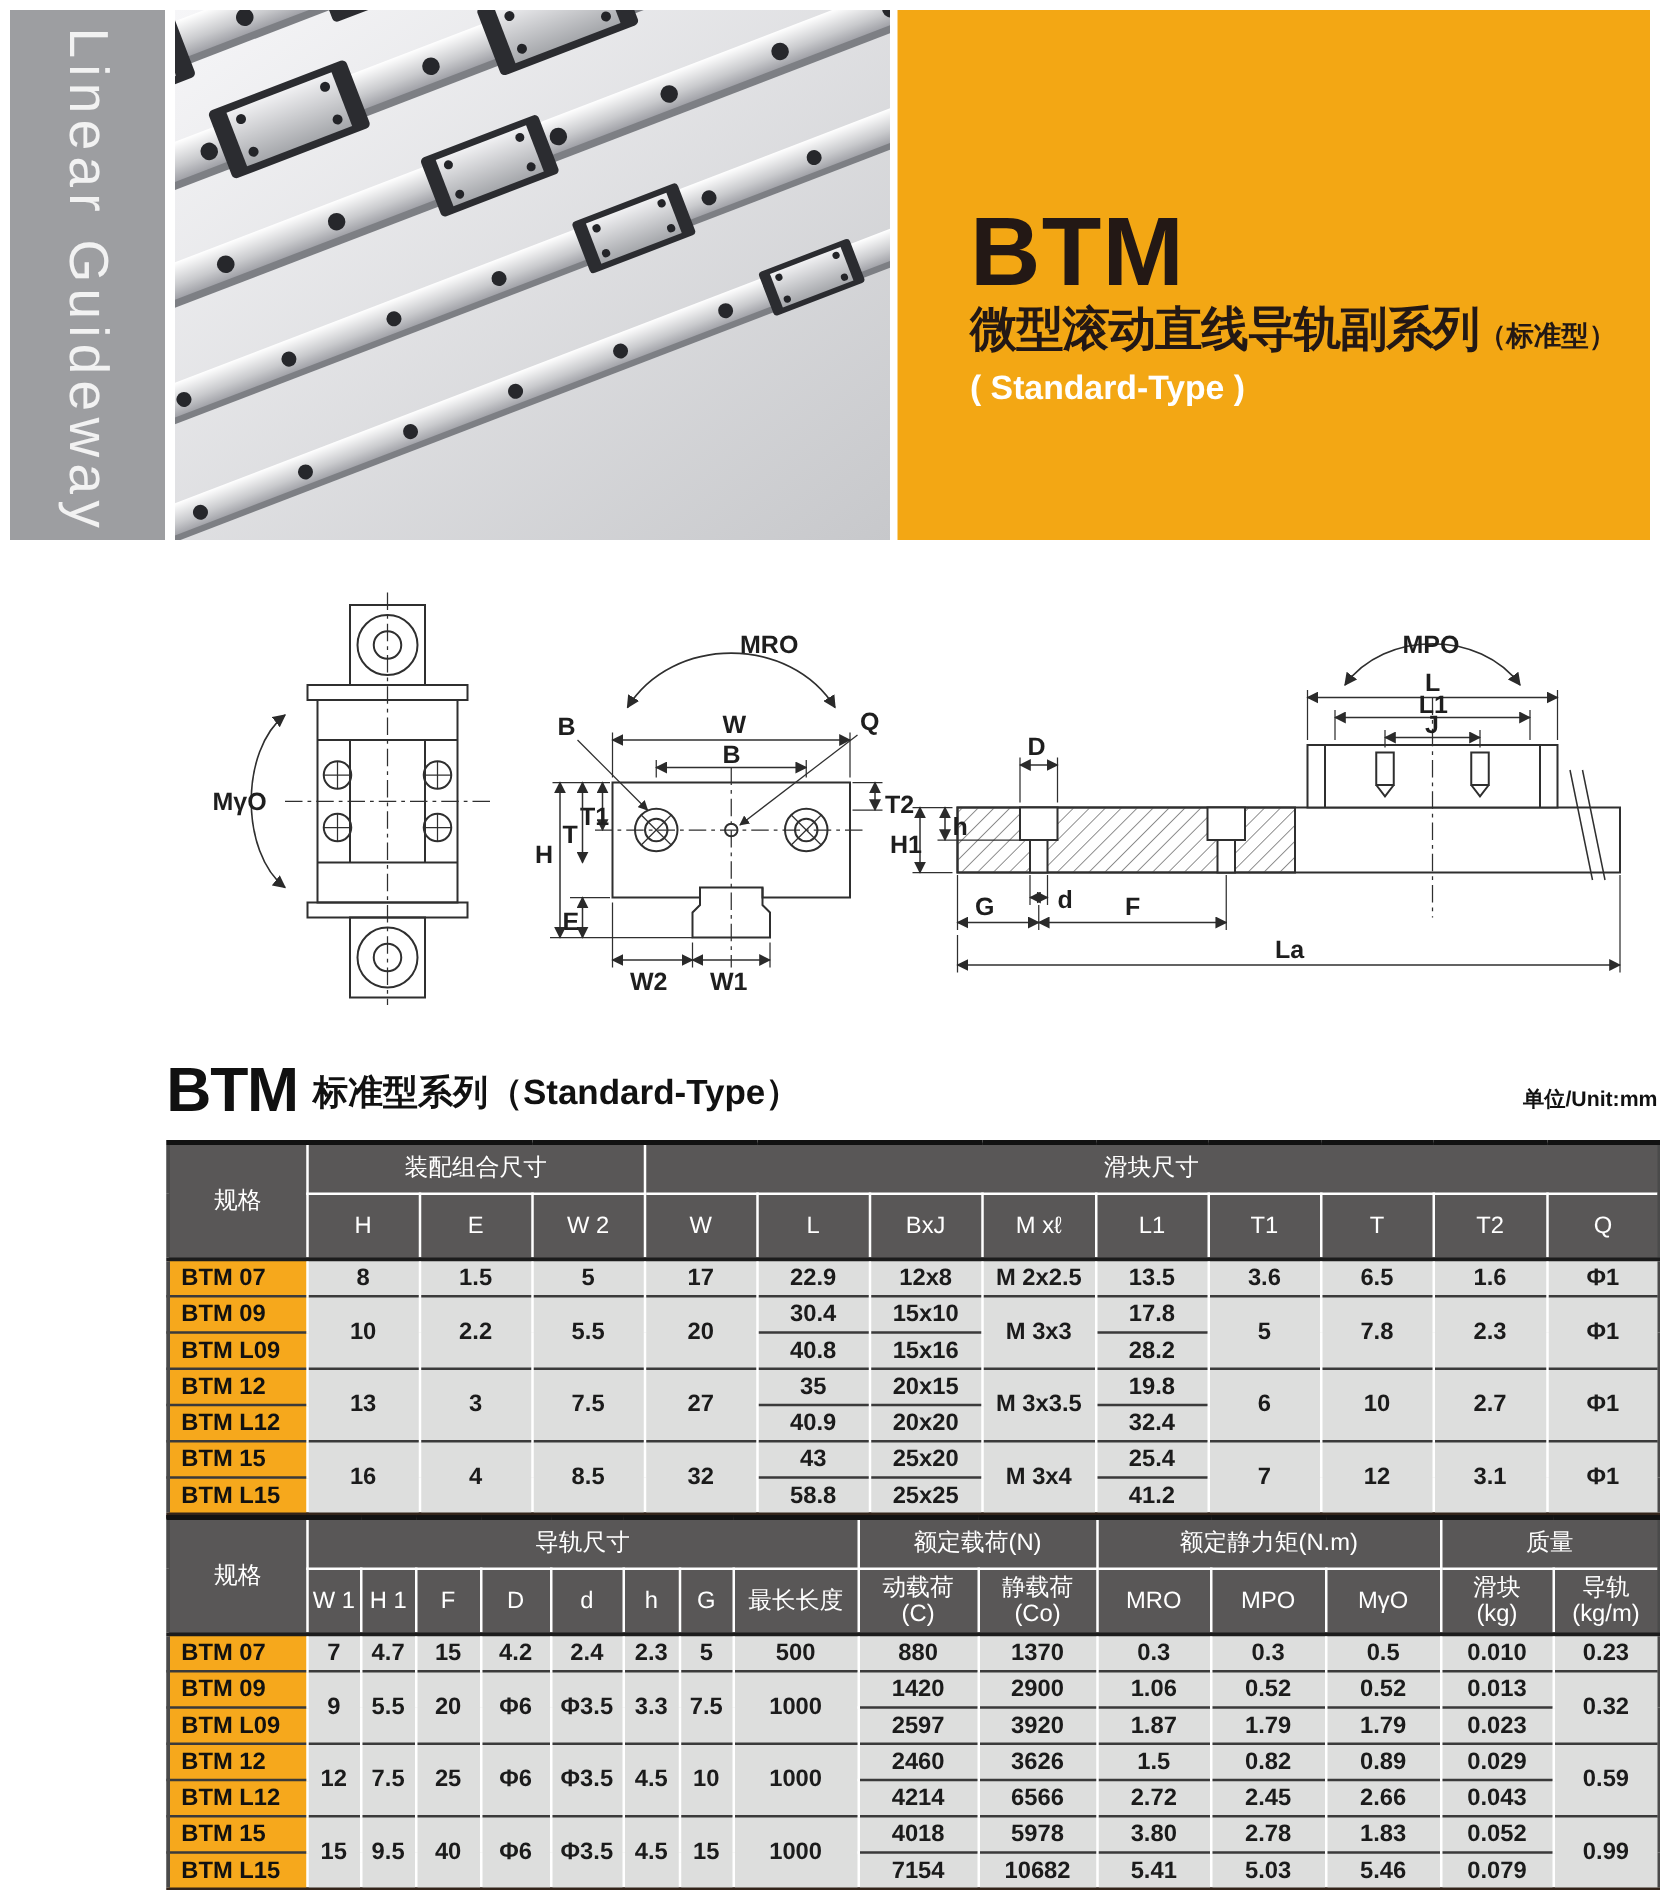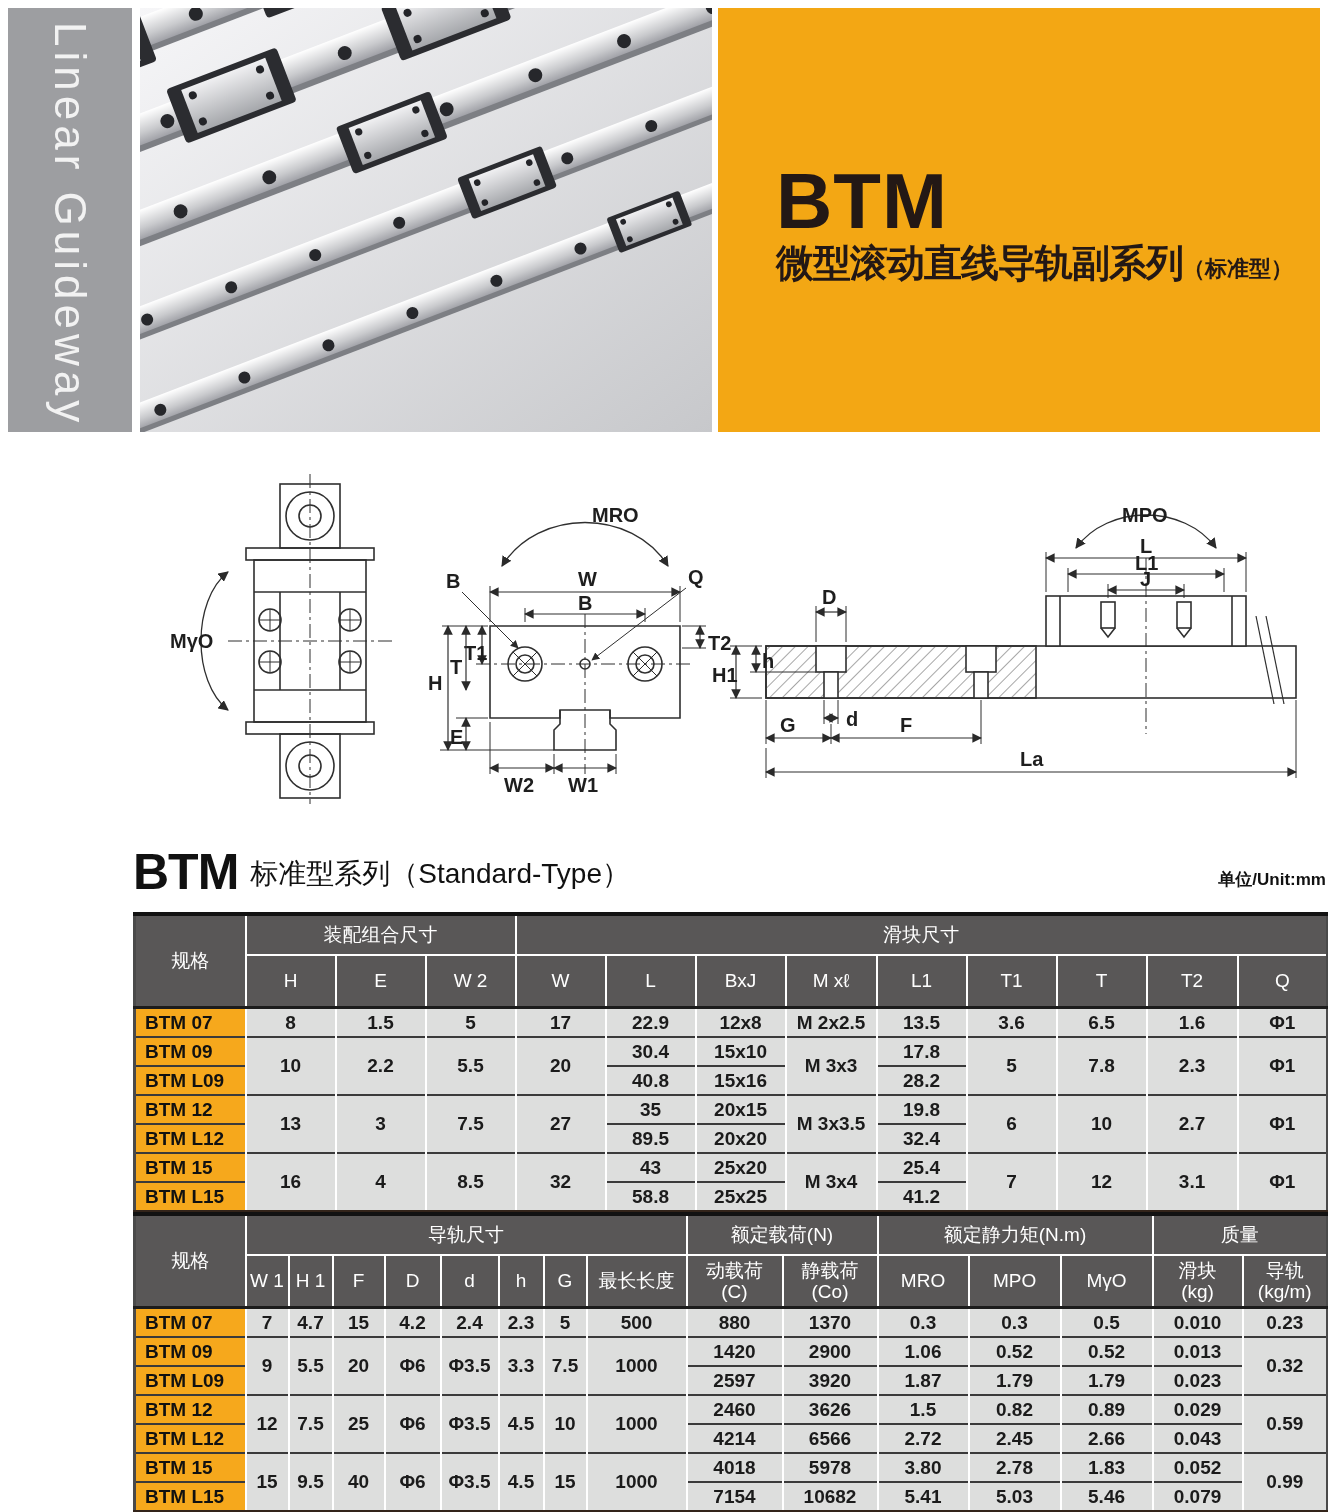--- a/index.html
+++ b/index.html
@@ -24,21 +24,21 @@
   .hero-en{font-size:37px;color:#fff;font-weight:700;margin-top:8px;letter-spacing:-1px;}
   .hero-type{font-size:27px;color:#fff;font-weight:700;margin-top:6px;}
 
   
   .drawings{position:absolute;left:0;top:466px;width:1328px;height:345px;}
   .dlabel{font:bold 20px "Liberation Sans",sans-serif;fill:#1e1e1e;}
 
   
   .sec{position:absolute;left:133px;top:850px;width:1193px;display:flex;align-items:flex-end;}
   .sec-code{font-size:50px;font-weight:900;line-height:.9;letter-spacing:-1px;color:#111;}
-  .sec-rest{font-size:28px;font-weight:400;margin-left:12px;padding-bottom:2px;color:#111;}
+  .sec-rest{font-size:28px;font-weight:700;margin-left:12px;padding-bottom:2px;color:#111;}
   .sec-unit{margin-left:auto;font-size:17px;font-weight:700;padding-bottom:4px;color:#111;}
 
   
   table.tbl{position:absolute;left:133px;width:1193px;border-collapse:collapse;table-layout:fixed;
             border-top:4px solid #121212;border-bottom:5px solid #33241a;
             border-left:3px solid #4a4a4a;border-right:3px solid #4a4a4a;}
   #table1{top:912px;} #table2{top:1212px;}
   .tbl th{background:#595757;color:#fff;font-size:19px;font-weight:400;
           border:2px solid #fff;white-space:pre-line;line-height:1.12;padding:1px 0;}
   .tbl thead tr:first-child th{height:36px;}
@@ -228,20 +228,21 @@
       </g>
     </svg>
   </div>
 
   <div class="hero">
     <div class="hero-inner">
       <div class="hero-title">BTM</div>
       <div class="hero-cn">
         <span>微型滚动直线导轨副系列</span><span class="paren">（标准型）</span>
       </div>
+      <div class="hero-type">( Standard-Type )</div>
     </div>
   </div>
 
   <div class="drawings">
     <svg width="1328" height="345" viewBox="0 0 1328 345">
       <defs>
         <marker id="ah" viewBox="0 0 10 10" refX="9" refY="5" markerWidth="8" markerHeight="8" orient="auto-start-reverse">
           <path d="M0,0 L10,5 L0,10 z" fill="#2a2a2a"></path>
         </marker>
         <pattern id="hatch" width="9" height="9" patternUnits="userSpaceOnUse" patternTransform="rotate(45)">
@@ -508,21 +509,21 @@
           <td>20x15</td>
           <td rowspan="2">M 3x3.5</td>
           <td>19.8</td>
           <td rowspan="2">6</td>
           <td rowspan="2">10</td>
           <td rowspan="2">2.7</td>
           <td rowspan="2">Φ1</td>
         </tr>
         <tr>
           <td class="spec">BTM L12</td>
-          <td>89.5</td>
+          <td>40.9</td>
           <td>20x20</td>
           <td>32.4</td>
         </tr>
         <tr>
           <td class="spec">BTM 15</td>
           <td rowspan="2">16</td>
           <td rowspan="2">4</td>
           <td rowspan="2">8.5</td>
           <td rowspan="2">32</td>
           <td>43</td>

